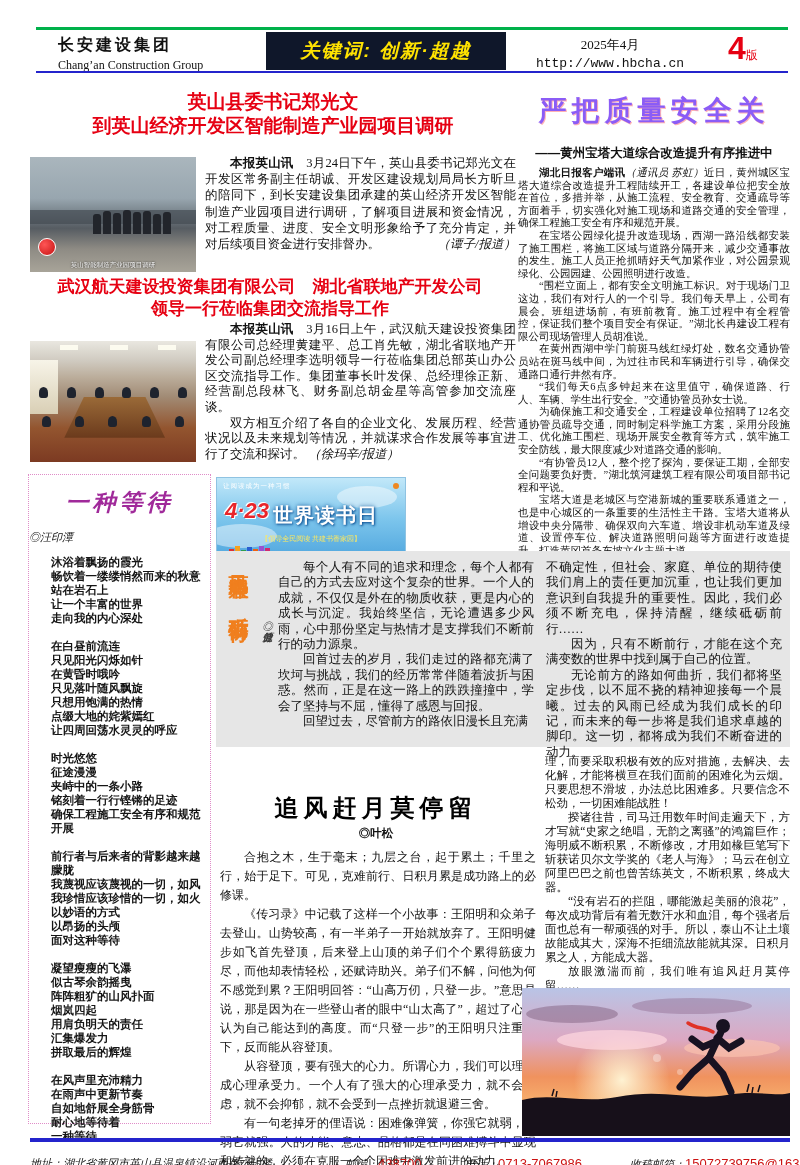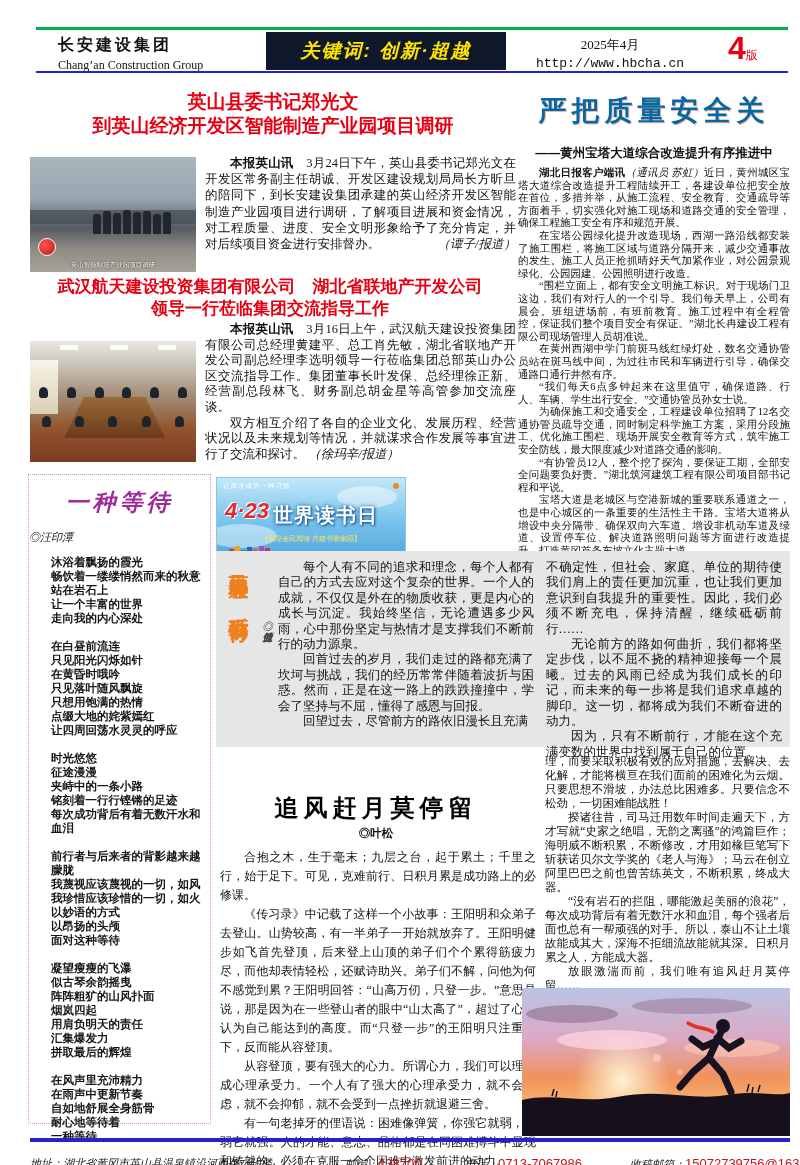--- a/index.html
+++ b/index.html
@@ -53,21 +53,21 @@
   .ph2-window{position:absolute;left:0;top:16%;width:17%;height:44%;
               background:linear-gradient(180deg,#f7f4e8,#d9cfb5);}
   .ph2-table{position:absolute;left:18%;top:46%;width:66%;height:34%;
              background:linear-gradient(180deg,#9a6a38,#6b3a1c);
              clip-path:polygon(22% 0,78% 0,96% 100%,4% 100%);}
   .ph2-people{position:absolute;width:100%;display:flex;justify-content:space-around;}
   .ph2-people i{display:block;width:9px;height:11px;background:#1e232e;border-radius:50% 50% 30% 30%;}
   .body2{left:205px;top:322px;width:311px;font-size:12.5px;line-height:15.6px;}
 
   
-  .a3-title{left:518px;top:92px;width:272px;text-align:center;color:#0369a1;
+  .a3-title{left:518px;top:92px;width:272px;text-align:center;color:#8b5cf6;
             font-family:"Liberation Sans",sans-serif;font-weight:900;font-size:28px;letter-spacing:5px;
             text-shadow:1px 1px 0 #ffb3b3;}
   .a3-sub{left:518px;top:145px;width:272px;text-align:center;font-weight:bold;font-size:12.5px;
           font-family:"Liberation Sans",sans-serif;}
   .a3-body{left:518px;top:166px;width:272px;font-size:10.5px;line-height:12.6px;}
   .a3-body .para{margin-bottom:0;}
   .a3-time{text-align:right;text-indent:0;margin-top:2px;}
 
   
   .poem-box{left:28px;top:474px;width:183px;height:650px;border:1px dotted #e08cc8;box-sizing:border-box;}
@@ -226,21 +226,21 @@
         <div class="poem-line">在黄昏时哦吟</div>
         <div class="poem-line">只见落叶随风飘旋</div>
         <div class="poem-line">只想用饱满的热情</div>
         <div class="poem-line">点缀大地的姹紫嫣红</div>
         <div class="poem-line">让四周回荡水灵灵的呼应</div>
         <div class="poem-line"></div>
         <div class="poem-line">时光悠悠</div>
         <div class="poem-line">征途漫漫</div>
         <div class="poem-line">夹峙中的一条小路</div>
         <div class="poem-line">铭刻着一行行铿锵的足迹</div>
-        <div class="poem-line">每次成功背后有着无数汗水和血泪</div>
+        <div class="poem-line">确保工程施工安全有序和规范开展</div>
         <div class="poem-line"></div>
         <div class="poem-line">前行者与后来者的背影越来越朦胧</div>
         <div class="poem-line">我蔑视应该蔑视的一切，如风</div>
         <div class="poem-line">我珍惜应该珍惜的一切，如火</div>
         <div class="poem-line">以妙语的方式</div>
         <div class="poem-line">以昂扬的头颅</div>
         <div class="poem-line">面对这种等待</div>
         <div class="poem-line"></div>
         <div class="poem-line">凝望瘦瘦的飞瀑</div>
         <div class="poem-line">似古琴余韵摇曳</div>
@@ -286,22 +286,22 @@
     <div class="g-col1">
       <p class="para">每个人有不同的追求和理念，每个人都有自己的方式去应对这个复杂的世界。一个人的成就，不仅仅是外在的物质收获，更是内心的成长与沉淀。我始终坚信，无论遭遇多少风雨，心中那份坚定与热情才是支撑我们不断前行的动力源泉。</p>
       <div>
           <p class="para">回首过去的岁月，我们走过的路都充满了坎坷与挑战，我们的经历常常伴随着波折与困惑。然而，正是在这一路上的跌跌撞撞中，学会了坚持与不屈，懂得了感恩与回报。</p>
           <p class="para">回望过去，尽管前方的路依旧漫长且充满</p>
         </div>
     </div>
     <div class="g-col2">
       <p class="para noind">不确定性，但社会、家庭、单位的期待使我们肩上的责任更加沉重，也让我们更加意识到自我提升的重要性。因此，我们必须不断充电，保持清醒，继续砥砺前行……</p>
       <div>
+          <p class="para">因为，只有不断前行，才能在这个充满变数的世界中找到属于自己的位置。</p>
           <p class="para">无论前方的路如何曲折，我们都将坚定步伐，以不屈不挠的精神迎接每一个晨曦。过去的风雨已经成为我们成长的印记，而未来的每一步将是我们追求卓越的脚印。这一切，都将成为我们不断奋进的动力。</p>
-          <p class="para">因为，只有不断前行，才能在这个充满变数的世界中找到属于自己的位置。</p>
         </div>
     </div>
   </div>
 
   <div class="abs a5-title">追风赶月莫停留</div>
   <div class="abs a5-author">◎叶松</div>
   <div class="abs a5-left">
       <p class="para">合抱之木，生于毫末；九层之台，起于累土；千里之行，始于足下。可见，克难前行、日积月累是成功路上的必修课。</p>
       <p class="para">《传习录》中记载了这样一个小故事：王阳明和众弟子去登山。山势较高，有一半弟子一开始就放弃了。王阳明健步如飞首先登顶，后来登上山顶的弟子们个个累得筋疲力尽，而他却表情轻松，还赋诗助兴。弟子们不解，问他为何不感觉到累？王阳明回答：“山高万仞，只登一步。”意思是说，那是因为在一些登山者的眼中“山太高了”，超过了心里认为自己能达到的高度。而“只登一步”的王阳明只注重脚下，反而能从容登顶。</p>
       <p class="para">从容登顶，要有强大的心力。所谓心力，我们可以理解成心理承受力。一个人有了强大的心理承受力，就不会焦虑，就不会抑郁，就不会受到一点挫折就退避三舍。</p>

